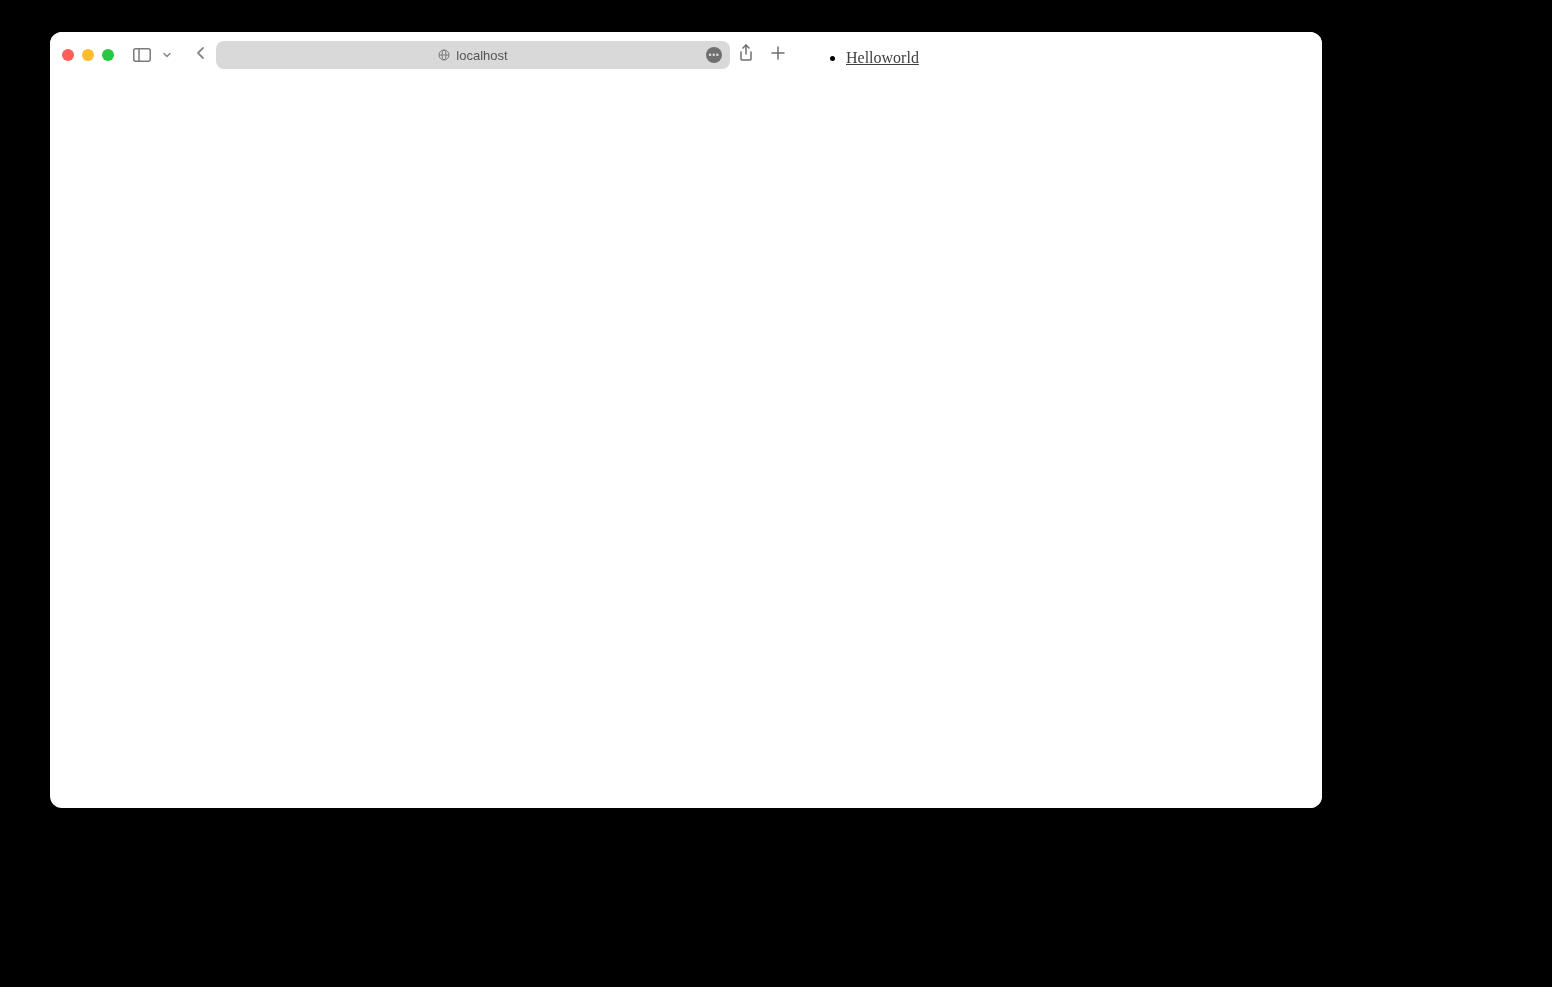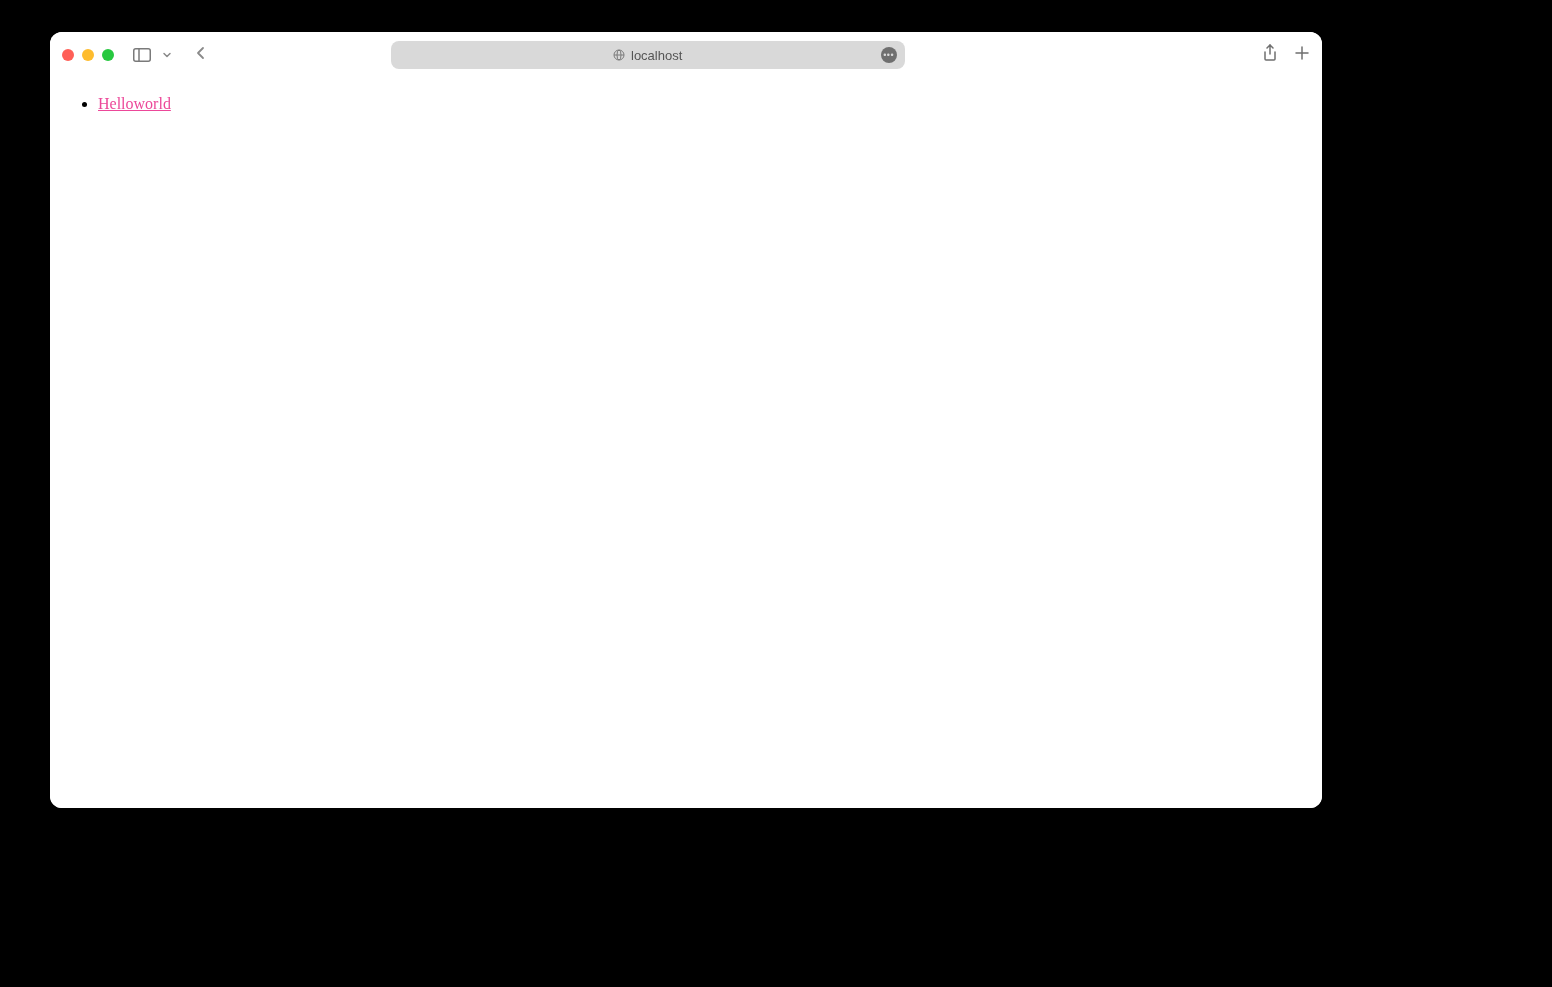--- a/index.html
+++ b/index.html
@@ -14,21 +14,21 @@
       position: absolute;
       left: 50px;
       top: 32px;
       width: 1272px;
       height: 776px;
       background: #fff;
       border-radius: 12px;
       overflow: hidden;
       box-shadow: 0 10px 40px rgba(0,0,0,0.5);
       display: flex;
-      flex-direction: column;
+      flex-direction: row;
     }
     .toolbar {
       height: 46px;
       background: #fff;
       display: flex;
       align-items: center;
       padding: 0 12px;
       gap: 8px;
       flex-shrink: 0;
     }
@@ -116,21 +116,21 @@
       padding-left: 40px;
       margin: 8px 0;
     }
     .content li {
       font-size: 16px;
       line-height: 1.3;
       color: #000;
       font-family: "Times New Roman", Times, serif;
     }
     .content a {
-      color: #ec4899;
+      color: #404040;
       text-decoration: underline;
     }
   </style>
 </head>
 <body>
 
 <div class="browser-window">
   <div class="toolbar">
     <div class="traffic-lights">
       <div class="traffic-light tl-red"></div>

